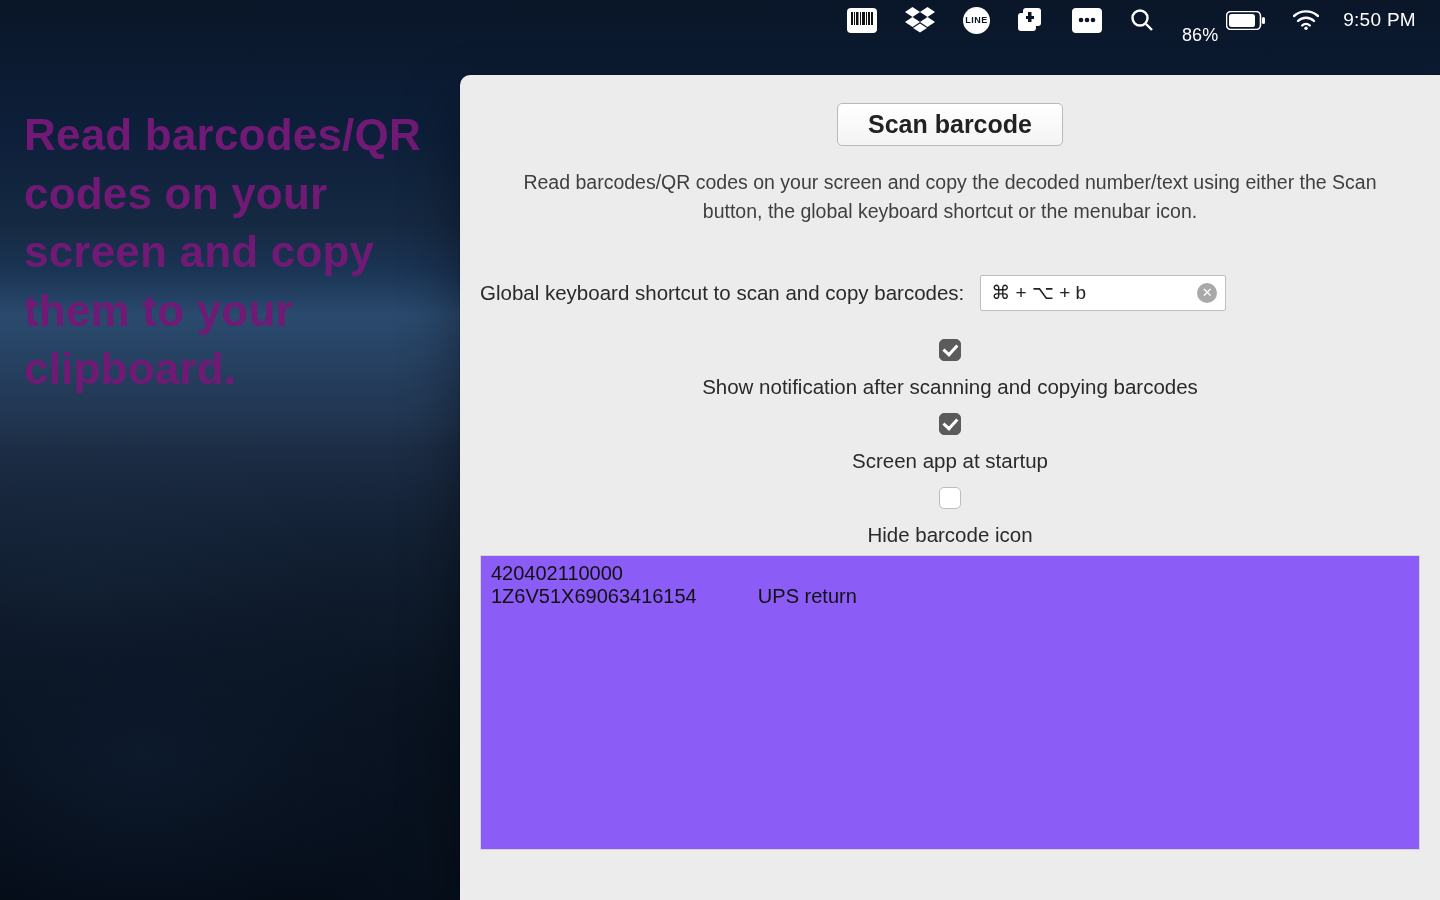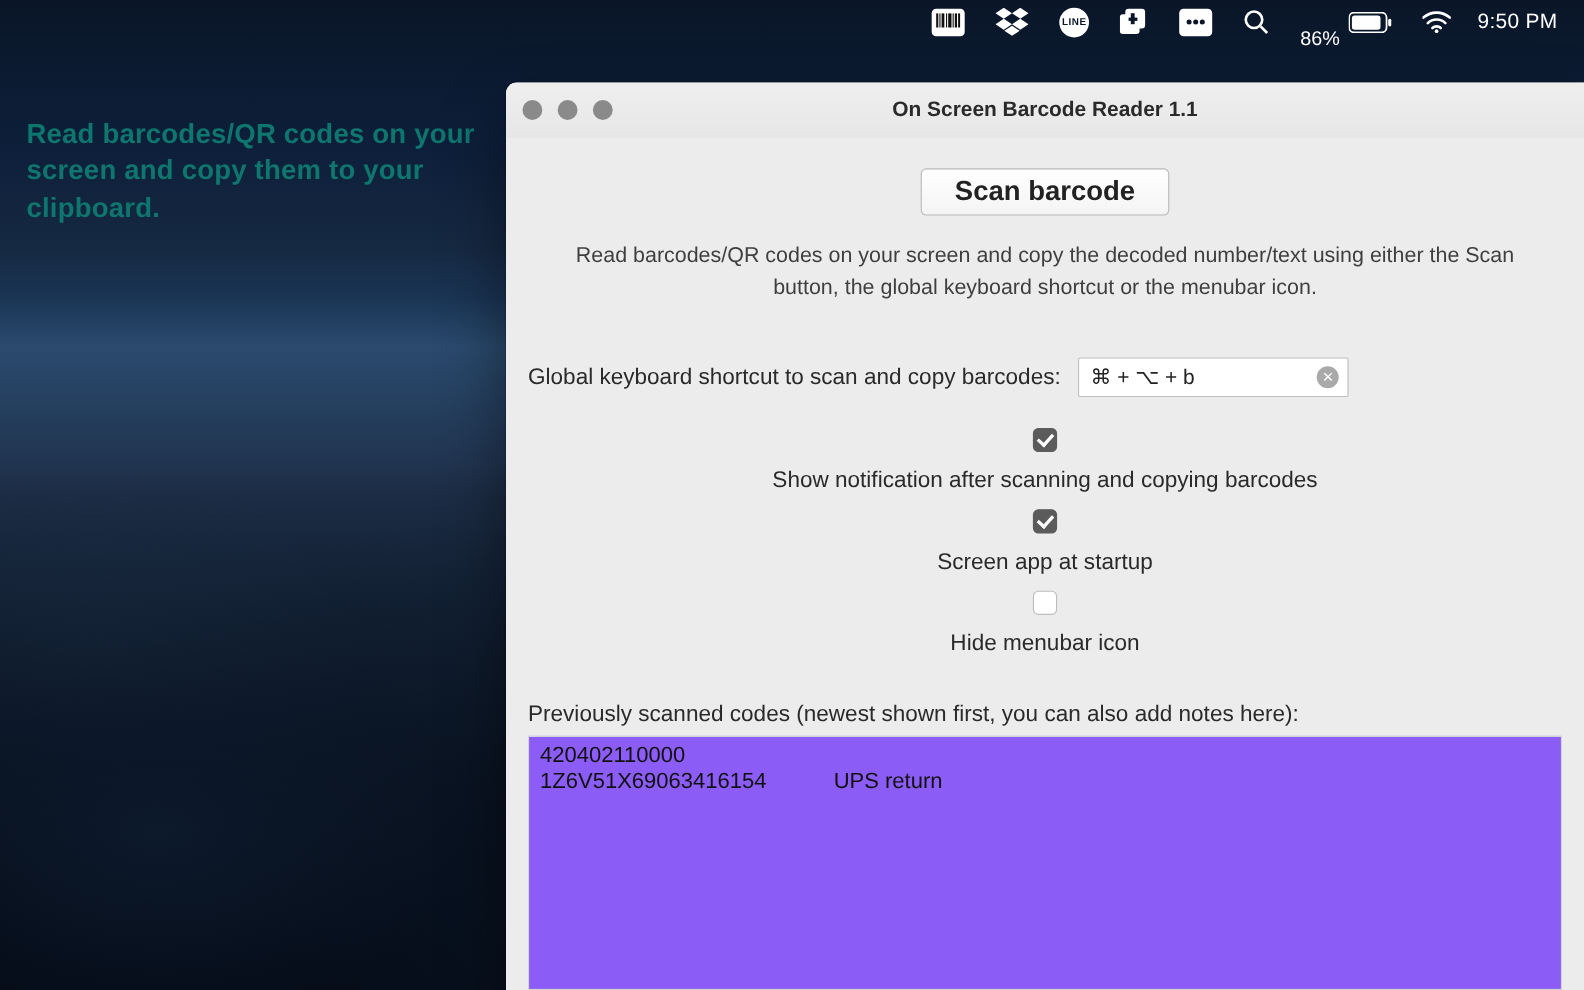--- a/index.html
+++ b/index.html
@@ -76,22 +76,22 @@
       display: flex; align-items: center; justify-content: center;
     }
     .mb-icon-box.round { border-radius: 50%; width: 27px; height: 27px; }
 
     
     .headline {
       position: absolute;
       top: 106px;
       left: 24px;
       width: 420px;
-      color: #0f766e;
-      font-size: 25px;
+      color: #701a75;
+      font-size: 44px;
       line-height: 1.33;
       font-weight: 700;
       letter-spacing: .2px;
     }
 
     
     .window {
       position: absolute;
       top: 75px;
       left: 460px;
@@ -298,28 +298,20 @@
       <path d="M9.2 15.5 a5.5 5.5 0 0 1 7.6 0"></path>
       <circle cx="13" cy="18.3" r="1.7" fill="#fff" stroke="none"></circle>
     </svg>
   </div>
   <div class="time-text">9:50 PM</div>
 </div>
 
 <div class="headline">Read barcodes/QR codes on your screen and copy them to your clipboard.</div>
 
 <div class="window">
-  <div class="titlebar">
-    <div class="traffic">
-      <div class="dot"></div>
-      <div class="dot"></div>
-      <div class="dot"></div>
-    </div>
-    <div class="win-title">On Screen Barcode Reader 1.1</div>
-  </div>
   <div class="content">
     <button class="scan-btn">Scan barcode</button>
     <div class="desc">Read barcodes/QR codes on your screen and copy the decoded number/text using either the Scan button, the global keyboard shortcut or the menubar icon.</div>
 
     <div class="row">
       <span class="row-label">Global keyboard shortcut to scan and copy barcodes:</span>
       <div class="shortcut-field">
         <span>⌘ + ⌥ + b</span>
         <span class="clear">✕</span>
       </div>
@@ -328,22 +320,21 @@
     <div class="check-row" style="margin-top:28px">
       <span class="chk checked"></span>
       <span class="chk-label">Show notification after scanning and copying barcodes</span>
     </div>
     <div class="check-row">
       <span class="chk checked"></span>
       <span class="chk-label">Screen app at startup</span>
     </div>
     <div class="check-row">
       <span class="chk"></span>
-      <span class="chk-label">Hide menubar icon</span>
-    </div>
-
-    <div class="section-label">Previously scanned codes (newest shown first, you can also add notes here):</div>
+      <span class="chk-label">Hide barcode icon</span>
+    </div>
+
     <div class="scanned-box">
       <div class="line">420402110000</div>
       <div class="line">1Z6V51X69063416154           UPS return</div>
     </div>
   </div>
 </div>
 
 </body></html>

